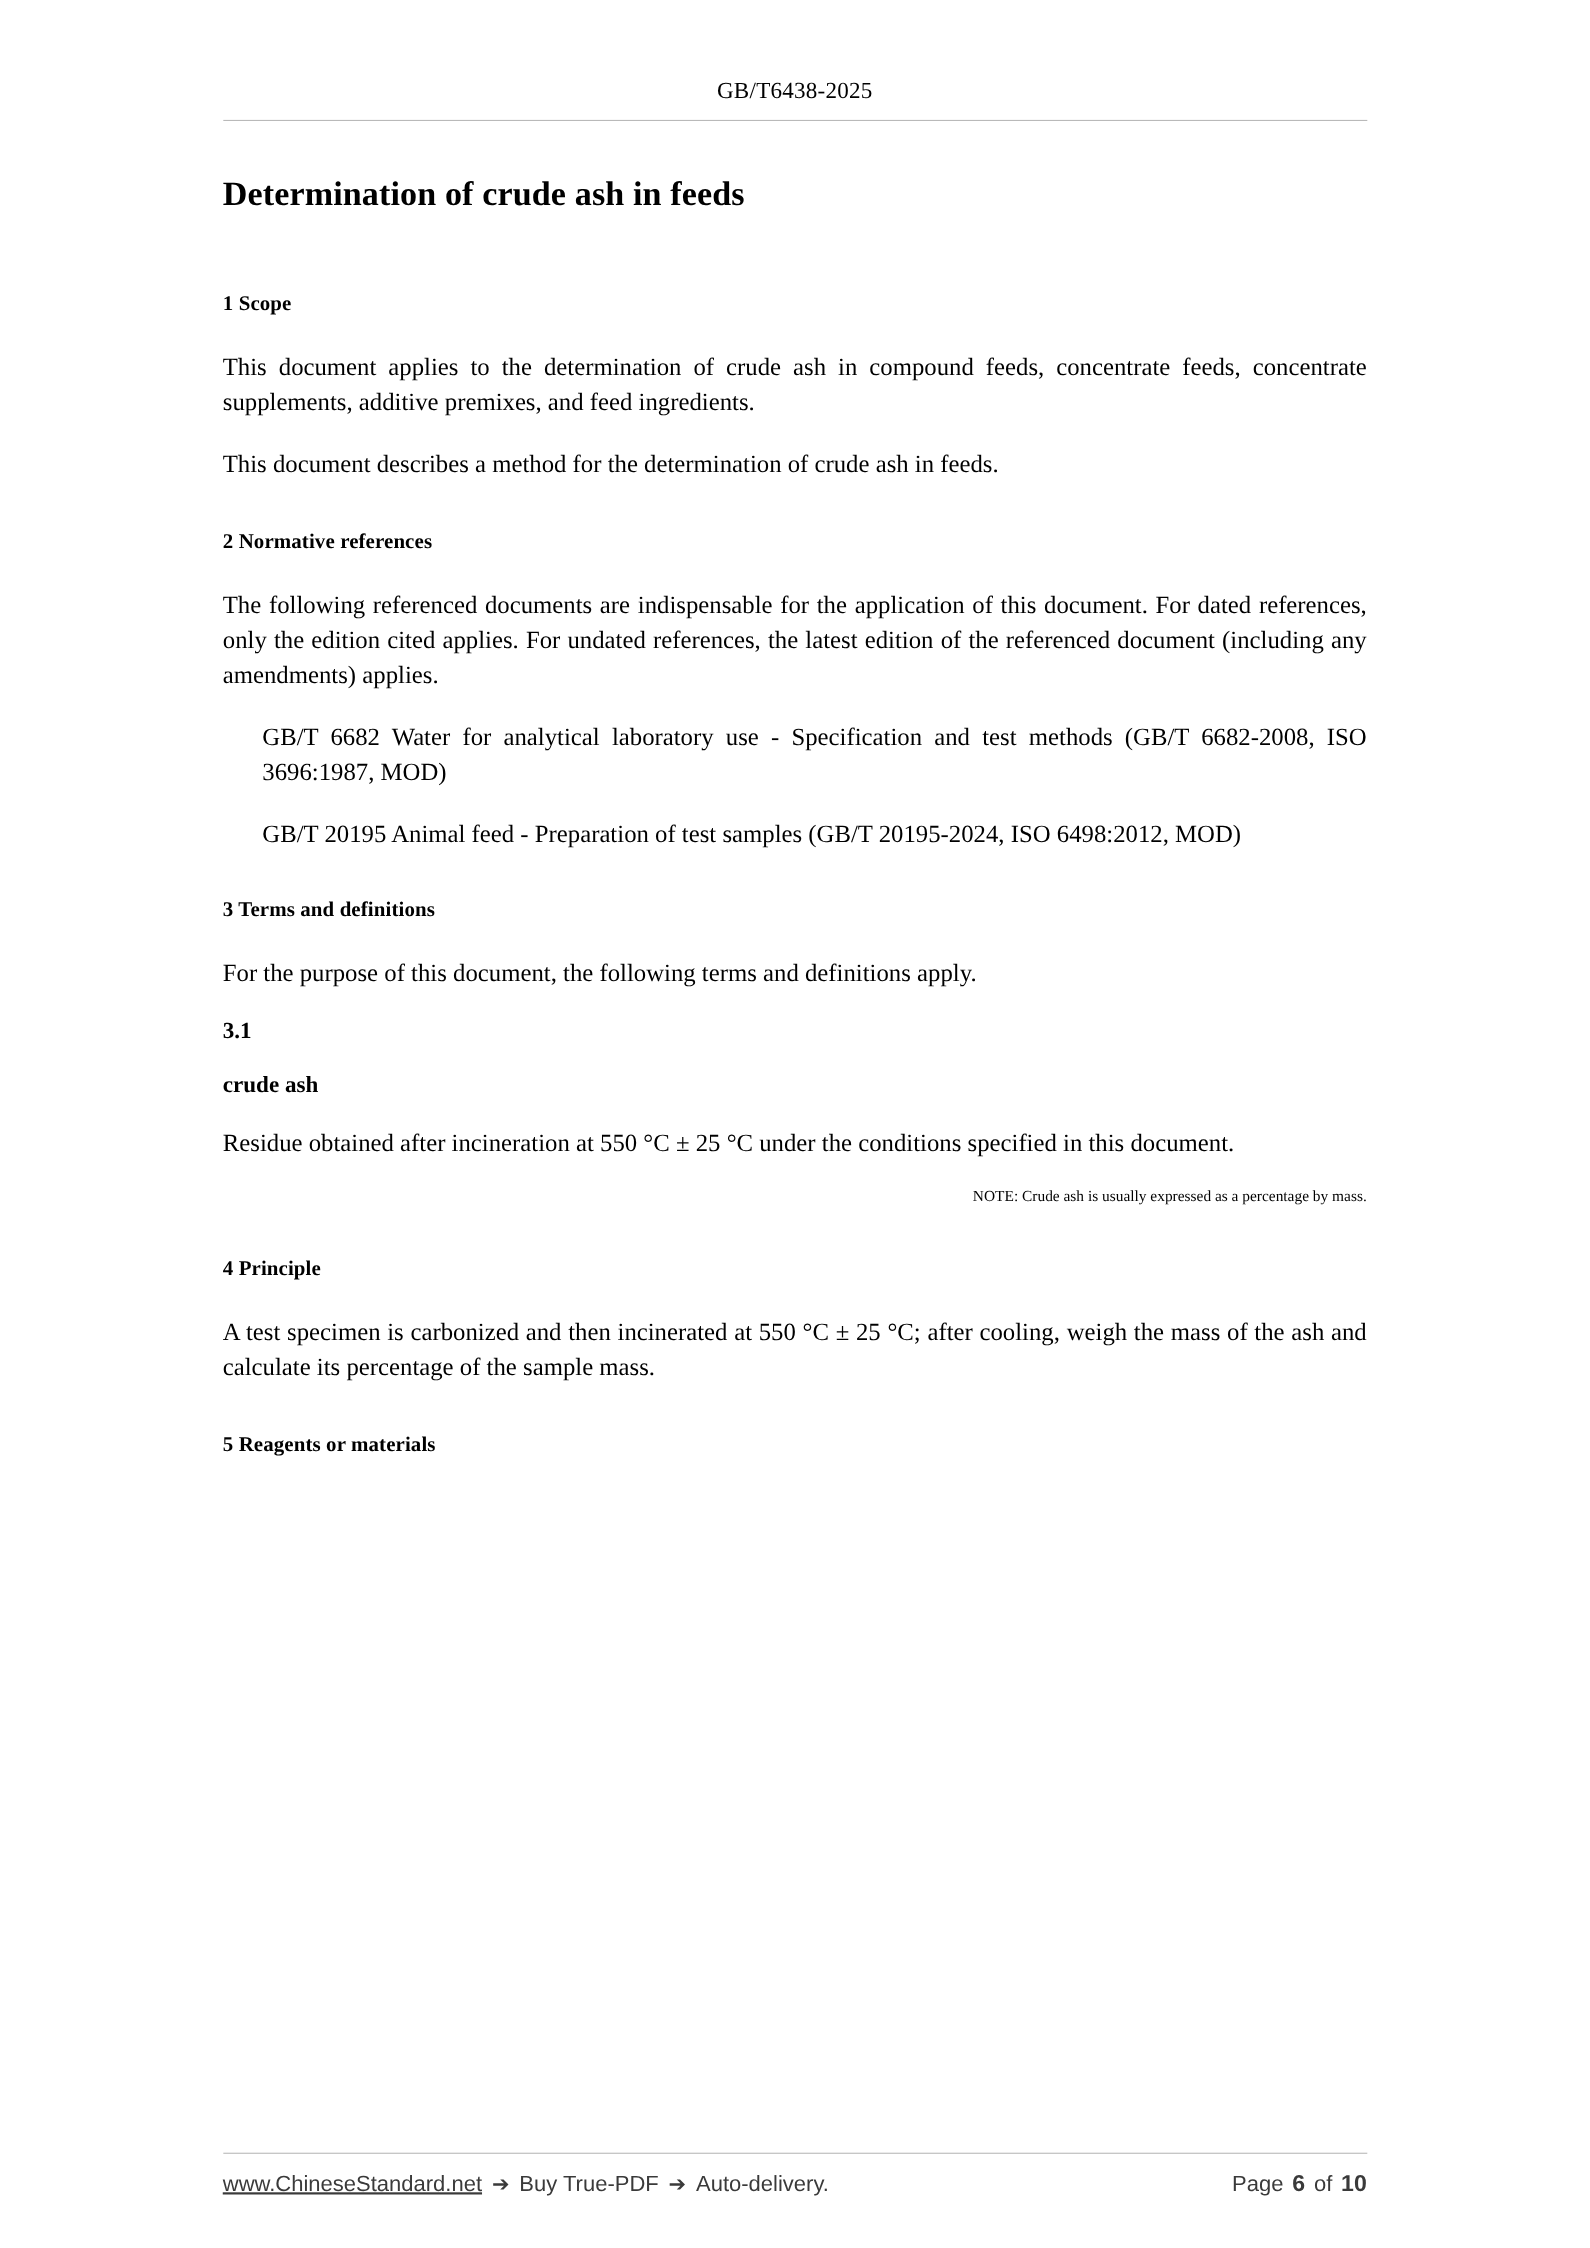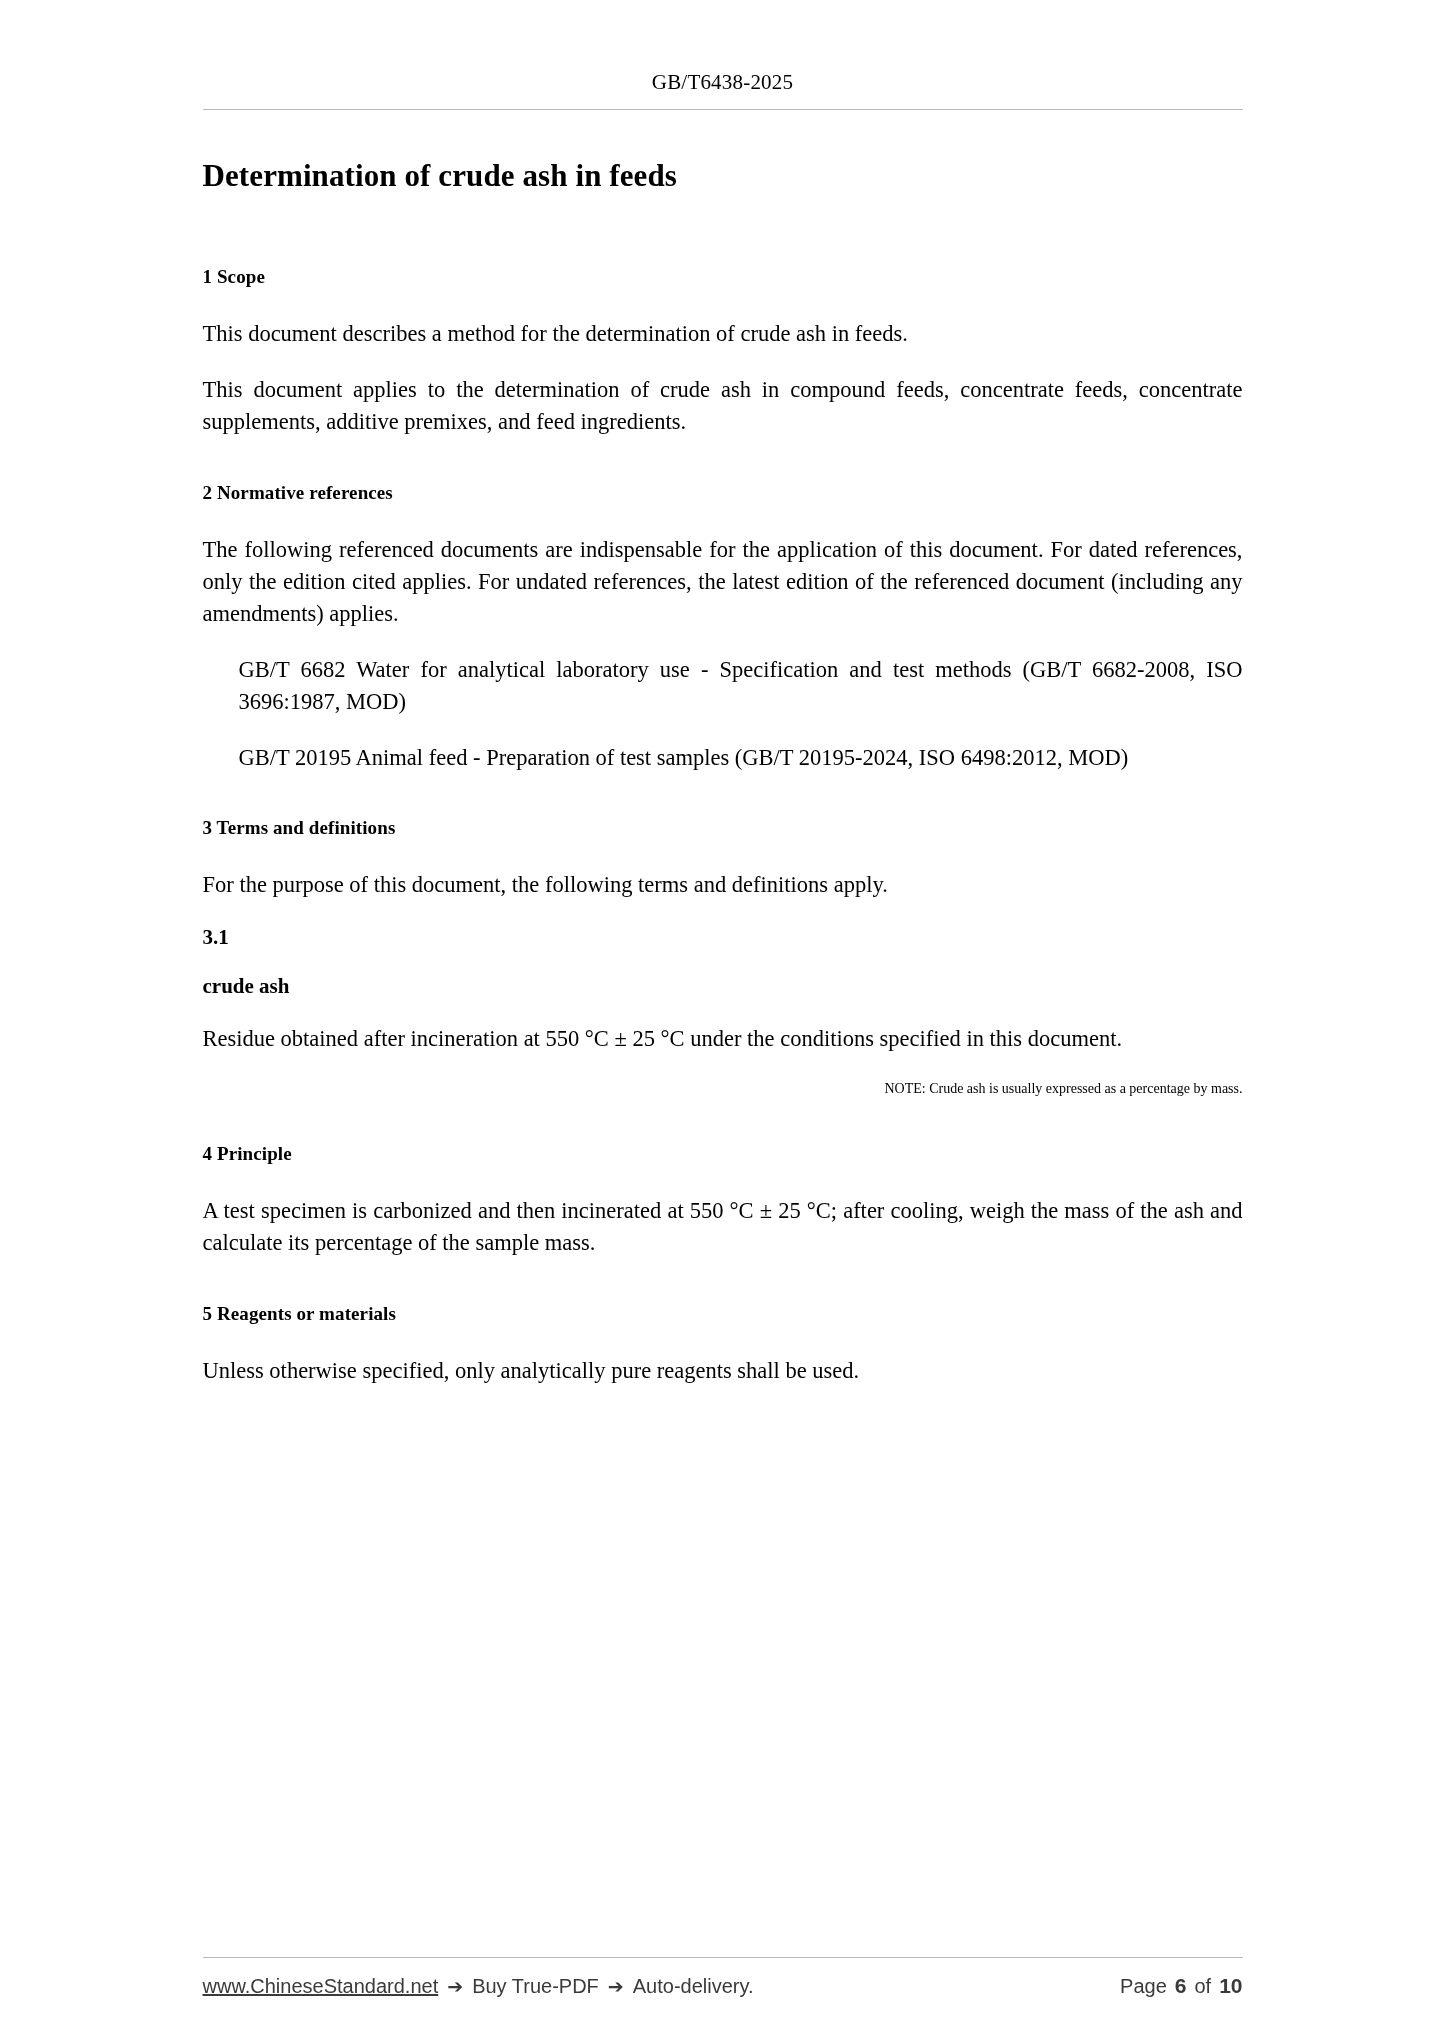--- a/index.html
+++ b/index.html
@@ -142,22 +142,22 @@
     <span>GB/T6438-2025</span>
   </div>
   <div class="header-rule"></div>
 
   <div class="content">
 
     <h1 class="doc-title">Determination of crude ash in feeds</h1>
 
     <div class="sec-block">
       <h2 class="section">1 Scope</h2>
+      <p class="para">This document applies to the determination of crude ash in compound feeds, concentrate feeds, concentrate supplements, additive premixes, and feed ingredients.</p>
       <p class="para">This document describes a method for the determination of crude ash in feeds.</p>
-      <p class="para">This document applies to the determination of crude ash in compound feeds, concentrate feeds, concentrate supplements, additive premixes, and feed ingredients.</p>
     </div>
 
     <div class="sec-block">
       <h2 class="section">2 Normative references</h2>
       <p class="para">The following referenced documents are indispensable for the application of this document. For dated references, only the edition cited applies. For undated references, the latest edition of the referenced document (including any amendments) applies.</p>
       <p class="ref">GB/T 6682 Water for analytical laboratory use - Specification and test methods (GB/T 6682-2008, ISO 3696:1987, MOD)</p>
       <p class="ref">GB/T 20195 Animal feed - Preparation of test samples (GB/T 20195-2024, ISO 6498:2012, MOD)</p>
     </div>
 
     <div class="sec-block">
@@ -169,21 +169,20 @@
       <p class="note">NOTE: Crude ash is usually expressed as a percentage by mass.</p>
     </div>
 
     <div class="sec-block">
       <h2 class="section">4 Principle</h2>
       <p class="para">A test specimen is carbonized and then incinerated at 550 °C ± 25 °C; after cooling, weigh the mass of the ash and calculate its percentage of the sample mass.</p>
     </div>
 
     <div class="sec-block">
       <h2 class="section">5 Reagents or materials</h2>
-      <p class="para">Unless otherwise specified, only analytically pure reagents shall be used.</p>
     </div>
 
   </div>
 
   <div class="footer">
     <div class="footer-rule"></div>
     <div class="footer-row">
       <div class="footer-left">
         <a class="footer-link" href="#">www.ChineseStandard.net</a>
         <span class="arrow">➔</span>

